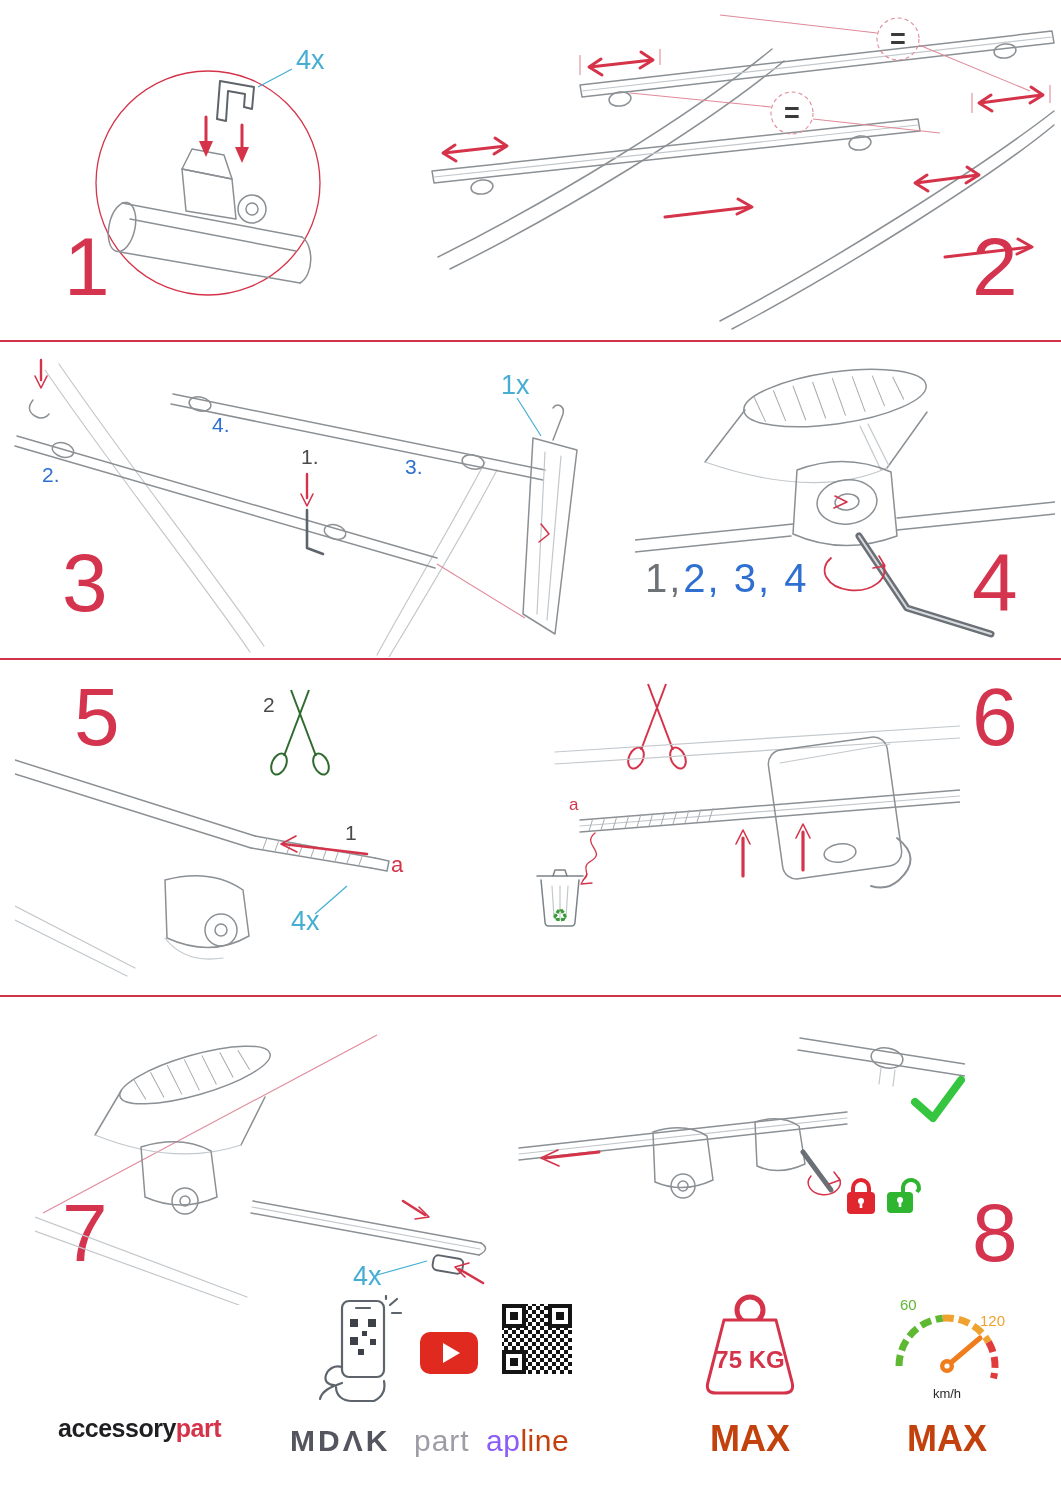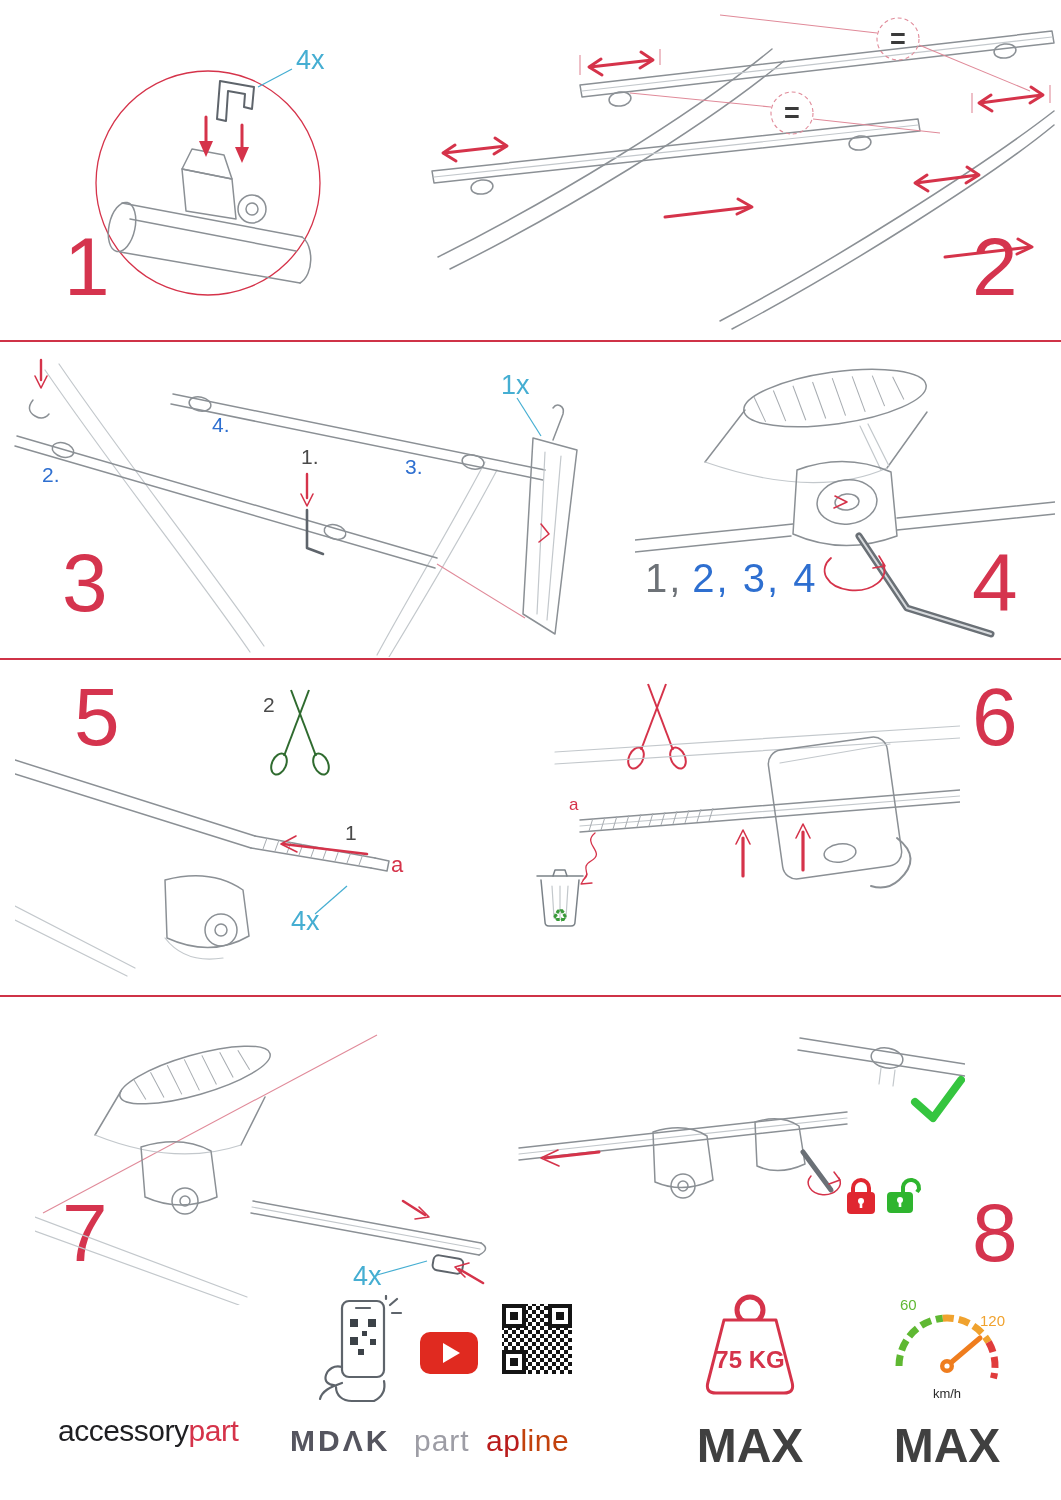--- a/index.html
+++ b/index.html
@@ -22,35 +22,35 @@
   svg text{font-family:"Liberation Sans",sans-serif}
   .t-blue{fill:#45aed2;font-size:27px}
   .t-blue-sm{fill:#2e6fd0;font-size:21px}
   .t-dark-sm{fill:#4a4a4a;font-size:21px}
   .t-red{fill:#d5334a;font-size:22px}
   .t-red-sm{fill:#d5334a;font-size:17px}
   .t-eq{fill:#3a3a3a;font-size:27px;font-weight:bold}
 
   .seq{position:absolute;font-size:40px;letter-spacing:2px}
   .seq-gray{color:#6d7277}
-  .seq-blue{color:#2e6fd0;margin-left:10px}
+  .seq-blue{color:#2e6fd0;margin-left:1px}
 
   
   .product-name{position:absolute;left:58px;top:1322px;font-size:56px;font-weight:700;color:#28287d;letter-spacing:1px}
-  .brandline{position:absolute;left:58px;top:1414px;font-size:30px;font-weight:400;letter-spacing:-0.5px}
+  .brandline{position:absolute;left:58px;top:1414px;font-size:25px;font-weight:700;letter-spacing:-0.5px}
   .brand-first{color:#1f1f22}
   .brand-second{color:#d5334a}
   .youtube{position:absolute;left:420px;top:1332px;width:58px;height:42px;background:#e02a20;border-radius:10px;display:flex;align-items:center;justify-content:center}
   .youtube .tri{width:0;height:0;border-left:17px solid #fff;border-top:10px solid transparent;border-bottom:10px solid transparent;margin-left:4px}
   .logo-mdak{position:absolute;left:290px;top:1424px;font-size:30px;font-weight:700;color:#55555f;letter-spacing:3px}
   .logo-ipqi{position:absolute;left:414px;top:1424px;font-size:30px;font-weight:400;color:#9d9da5;letter-spacing:1px}
   .logo-apline{position:absolute;left:486px;top:1424px;font-size:30px;font-weight:400;letter-spacing:0.5px}
-  .apline-first{color:#b91c1c}
+  .apline-first{color:#8b5cf6}
   .apline-second{color:#c2410c}
-  .maxlabel{position:absolute;font-size:48px;font-weight:600;color:#404040;text-align:center}
+  .maxlabel{position:absolute;font-size:36px;font-weight:600;color:#c2410c;text-align:center}
 </style>
 </head>
 <body>
 
 <div class="page">
 
   <div class="stepnum" style="left:64px;top:226px">1</div>
   <div class="stepnum" style="left:972px;top:226px">2</div>
 
   <svg class="fig" style="left:70px;top:25px" width="280" height="285" viewBox="0 0 280 285">

